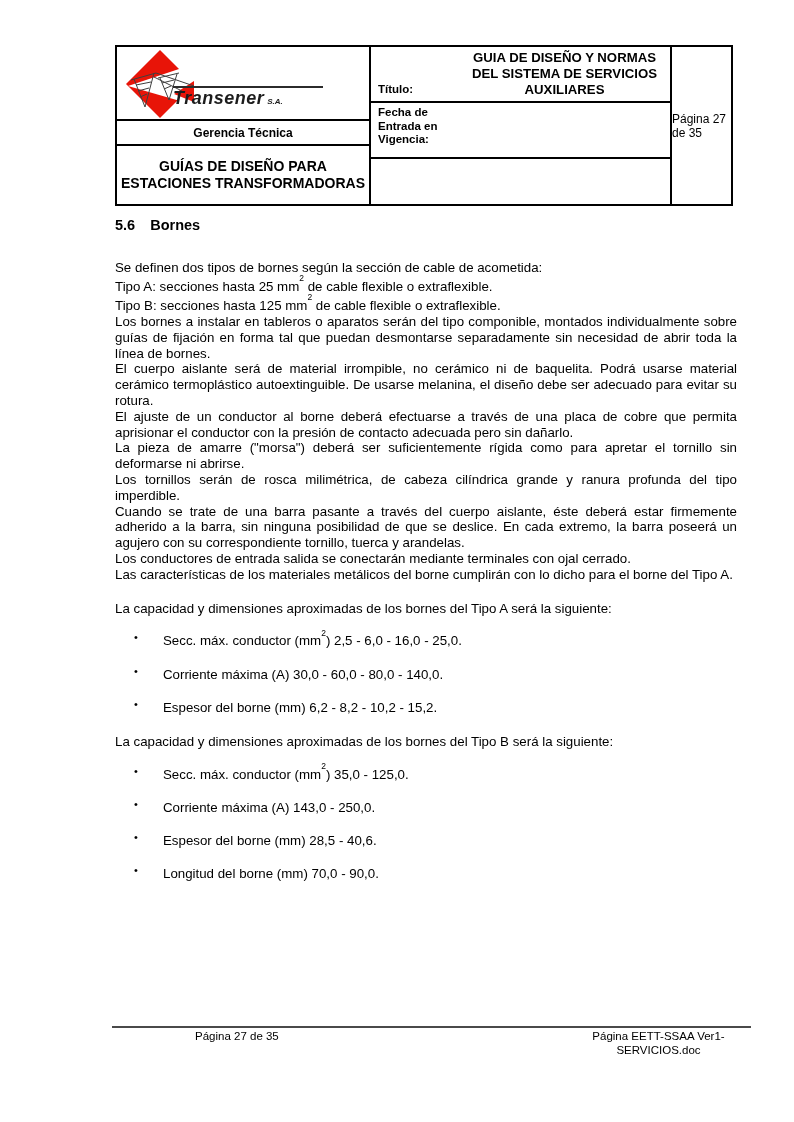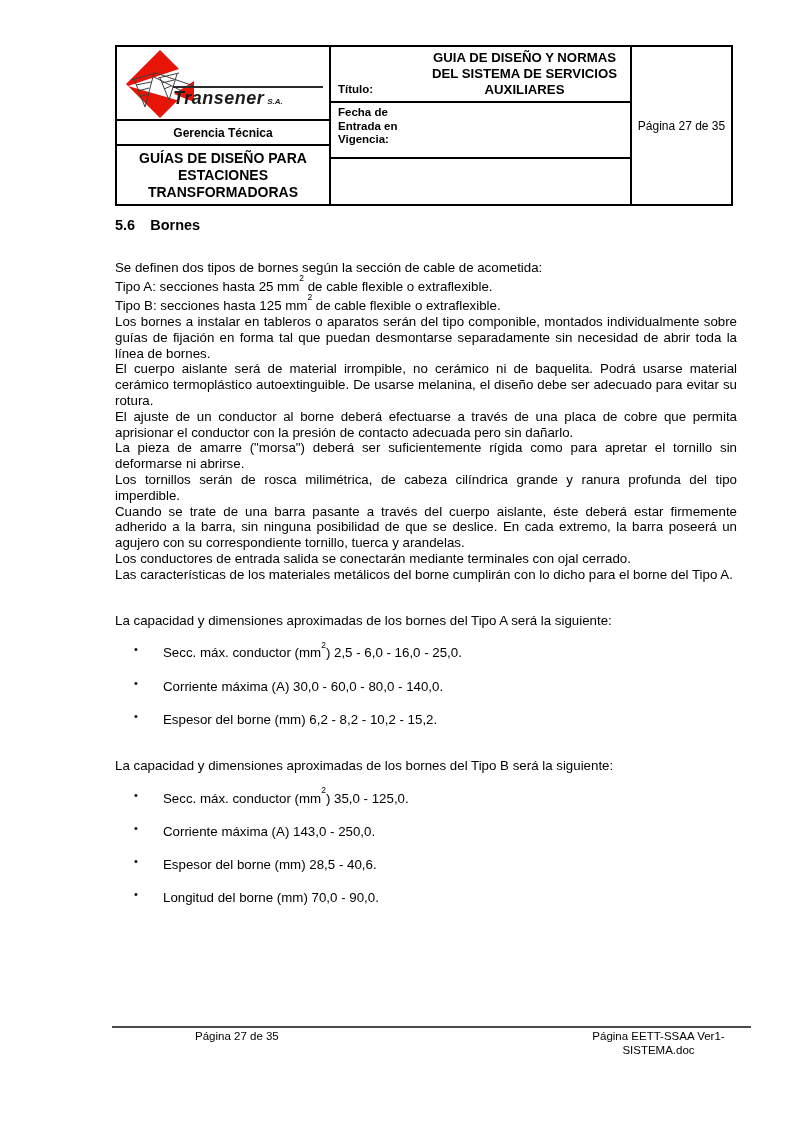--- a/index.html
+++ b/index.html
@@ -17,21 +17,21 @@
 
   
   .hdr {
     position: absolute;
     left: 115px; top: 45px;
     width: 618px; height: 161px;
     border: 2px solid #000;
     display: flex;
     background: #fff;
   }
-  .hdr-left { width: 212px; display: flex; flex-direction: column; }
+  .hdr-left { width: 252px; display: flex; flex-direction: column; }
   .logo-cell { height: 74px; border-bottom: 2px solid #000; position: relative; }
   .logo-svg { position: absolute; left: 8px; top: 2px; }
   .brand {
     position: absolute; left: 56px; bottom: 7px; width: 150px;
     border-top: 2px solid #2b2b2b; padding-top: 0;
     font-style: italic; font-weight: bold; color: #1c1c1c;
     white-space: nowrap; line-height: 20px;
   }
   .brand-name { font-size: 18px; letter-spacing: 0.5px; }
   .brand-sa { font-size: 8px; margin-left: 3px; }
@@ -72,21 +72,21 @@
 
   
   .bodytext {
     position: absolute; left: 115px; top: 205px; width: 622px;
     font-size: 13.3px; line-height: 15.8px;
   }
   .section-h { margin-top: 13px; font-size: 14.5px; font-weight: bold; }
   .section-h .num { margin-right: 15px; }
   .bodytext p { text-align: justify; }
   p.first-p { margin-top: 26px; }
-  p.list-intro { margin-top: 30px; }
+  p.list-intro { margin-top: 18px; }
   sup { font-size: 8.5px; position: relative; top: -4.5px; }
   .li { display: flex; margin-top: 14px; }
   .li .dot { width: 48px; padding-left: 19px; font-size: 11px; }
   .li .txt { flex: 1; }
 
   
   .footer {
     position: absolute; left: 112px; top: 1026px; width: 639px;
     border-top: 2px solid #4a4a4a;
     font-size: 11.5px; line-height: 13.5px;
@@ -190,17 +190,17 @@
     <div class="li">
       <span class="dot">•</span>
       <span class="txt"><span>Longitud del borne (mm) 70,0 - 90,0.</span><sup></sup><span></span></span>
     </div>
   </div>
 
   <div class="footer">
     <span class="footer-page">Página 27 de 35</span>
     <span class="footer-doc">
       <span>Página EETT-SSAA Ver1-</span><br>
-      <span>SISTEMA.doc</span>
+      <span>SERVICIOS.doc</span>
     </span>
   </div>
 
 </div>
 
 </body></html>

